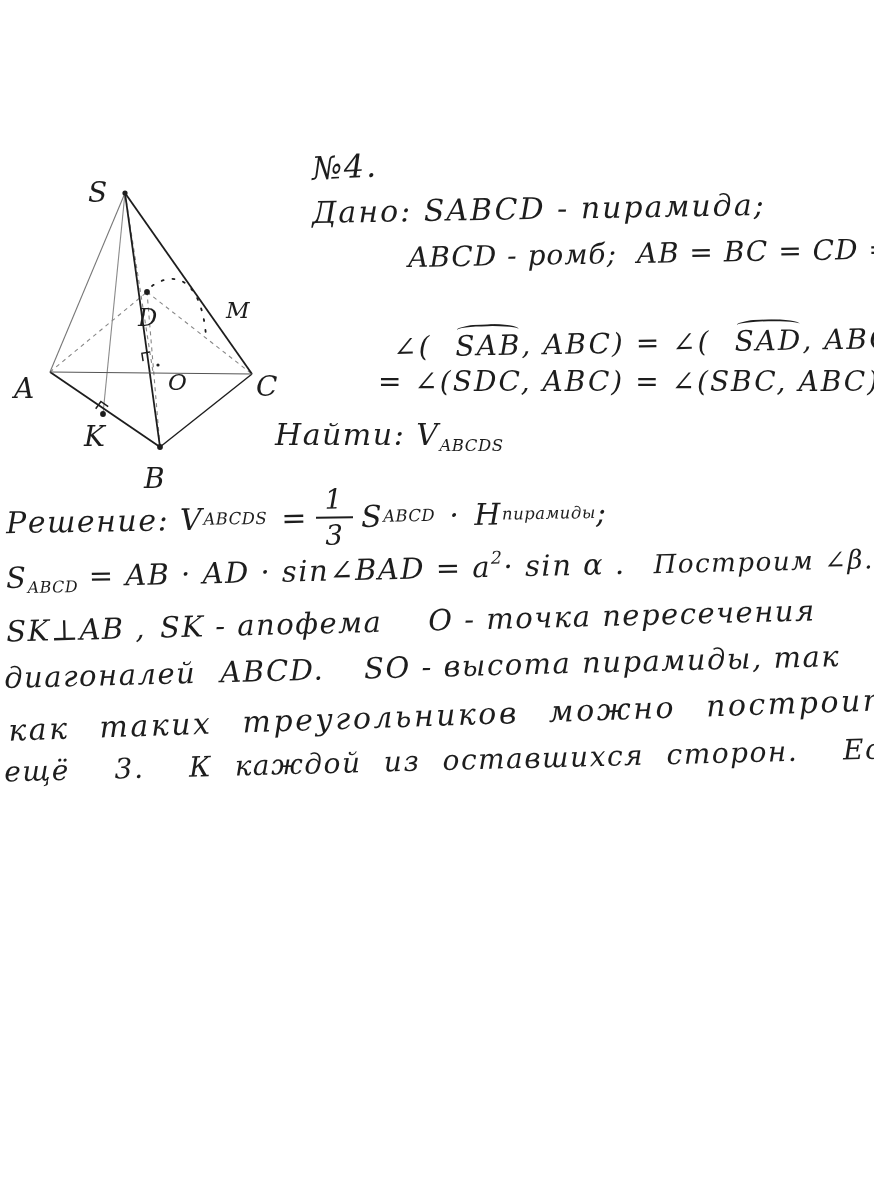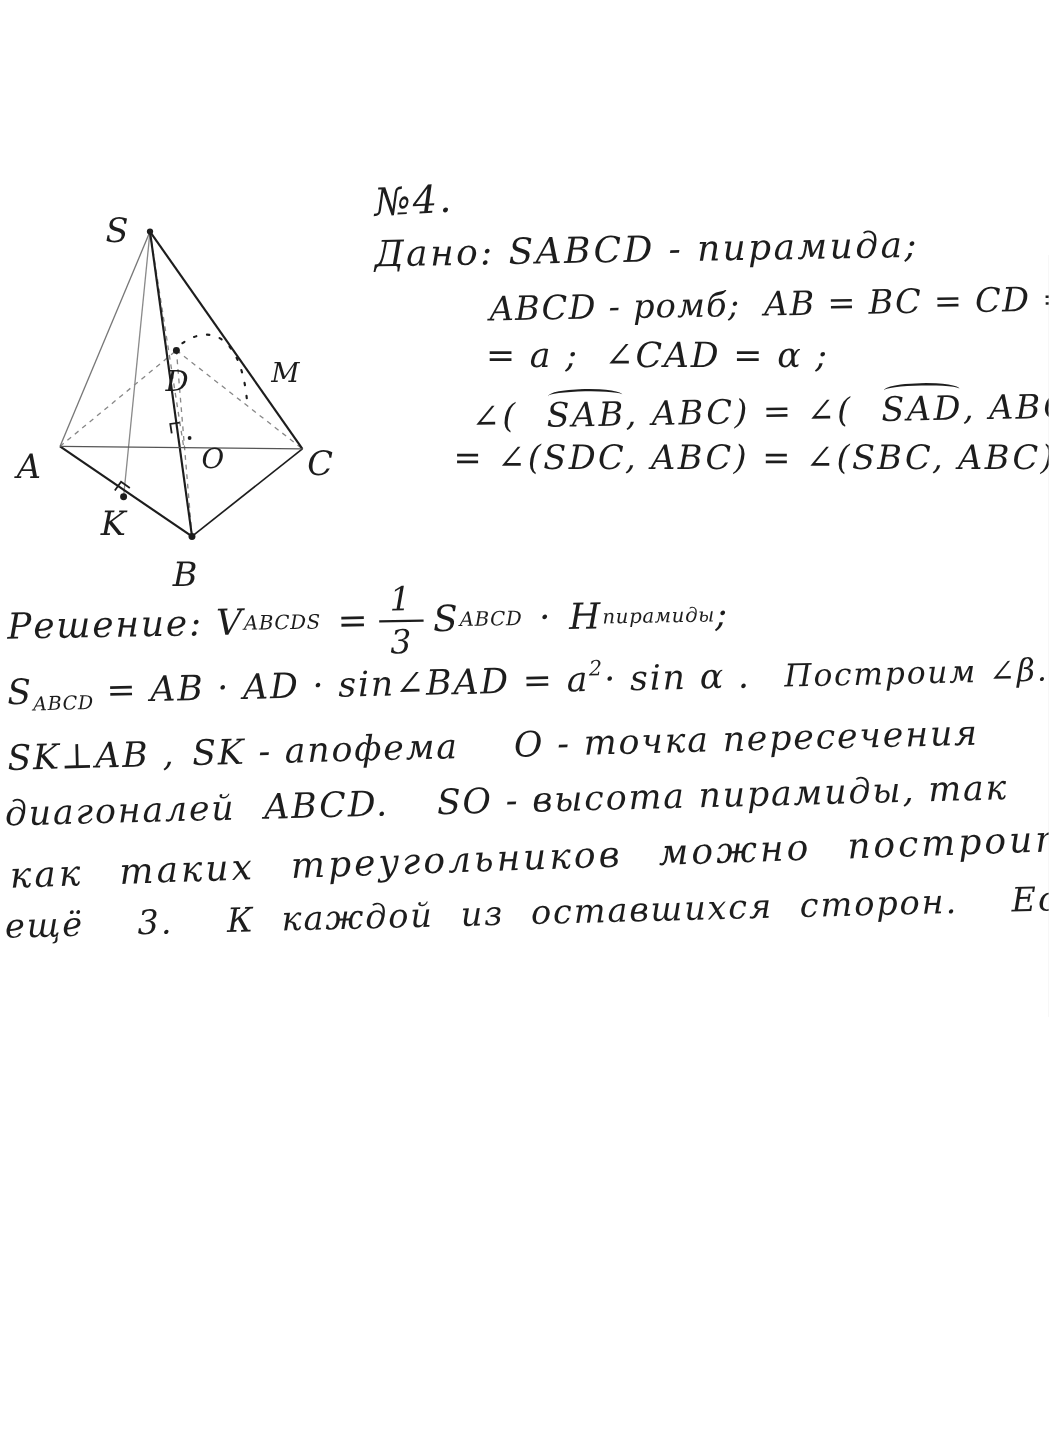--- a/index.html
+++ b/index.html
@@ -89,26 +89,26 @@
       <text x="226" y="168" font-size="23">M</text>
     </g>
   </svg>
 
   <div class="hw ln-num">№4.</div>
 
   <div class="hw ln-given1"><span>Дано: </span><span>SABCD - пирамида;</span></div>
 
   <div class="hw ln-given2">ABCD - ромб;  AB = BC = CD = AD =</div>
 
-  <div class="hw ln-given3">= a ;  ∠CAD = α ;</div>
 
   <div class="hw ln-ang1"><span>∠(</span><span class="hat">SAB</span><span>, ABC) = ∠(</span><span class="hat">SAD</span><span>, ABC) =</span></div>
 
   <div class="hw ln-ang2">= ∠(SDC, ABC) = ∠(SBC, ABC) = β</div>
 
+  <div class="hw ln-find"><span>Найти: </span><span>V</span><span class="sb">ABCDS</span></div>
 
   <div class="hw ln-eq1 row"><span>Решение: </span><span>V</span><span class="sb">ABCDS</span><span class="gap14">=</span><span class="frac"><span class="num">1</span><span class="den">3</span></span><span>S</span><span class="sb">ABCD</span><span class="gap14">·</span><span class="gap14">H</span><span class="sb">пирамиды</span><span>;</span></div>
 
   <div class="hw ln-eq2"><span>S</span><span class="sb">ABCD</span><span> = AB · AD · sin∠BAD = a</span><span class="sp">2</span><span>· sin α .</span><span class="gap28 note">Построим ∠β.</span></div>
 
   <div class="hw ln-apo"><span>SK⊥AB ,</span><span class="gap14">SK - апофема</span><span class="gap46">O - точка пересечения</span></div>
 
   <div class="hw ln-diag"><span>диагоналей</span><span class="gap24">ABCD.</span><span class="gap40">SO - высота пирамиды, так</span></div>
 
   <div class="hw ln-tri">как таких треугольников можно построить</div>

